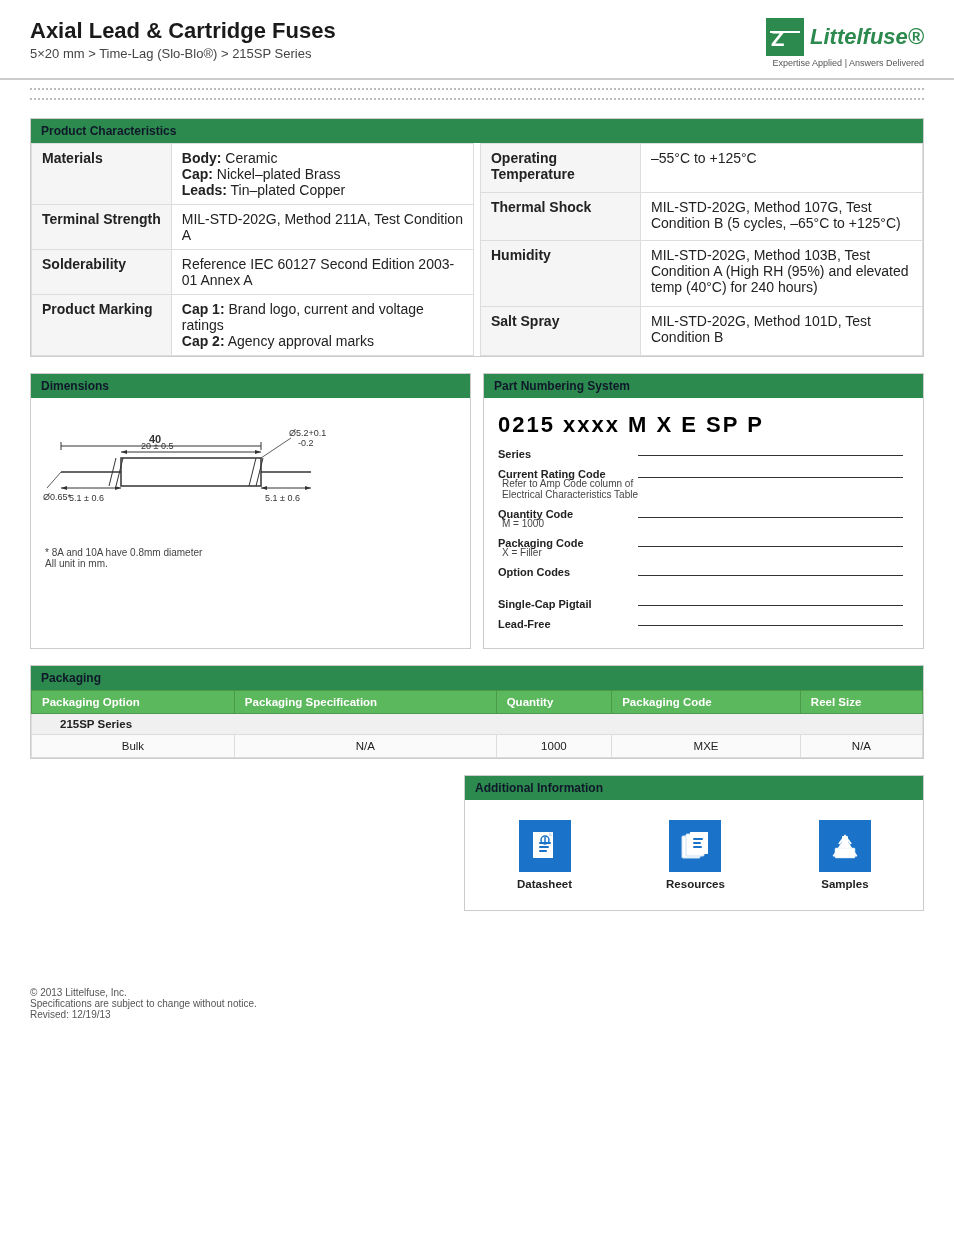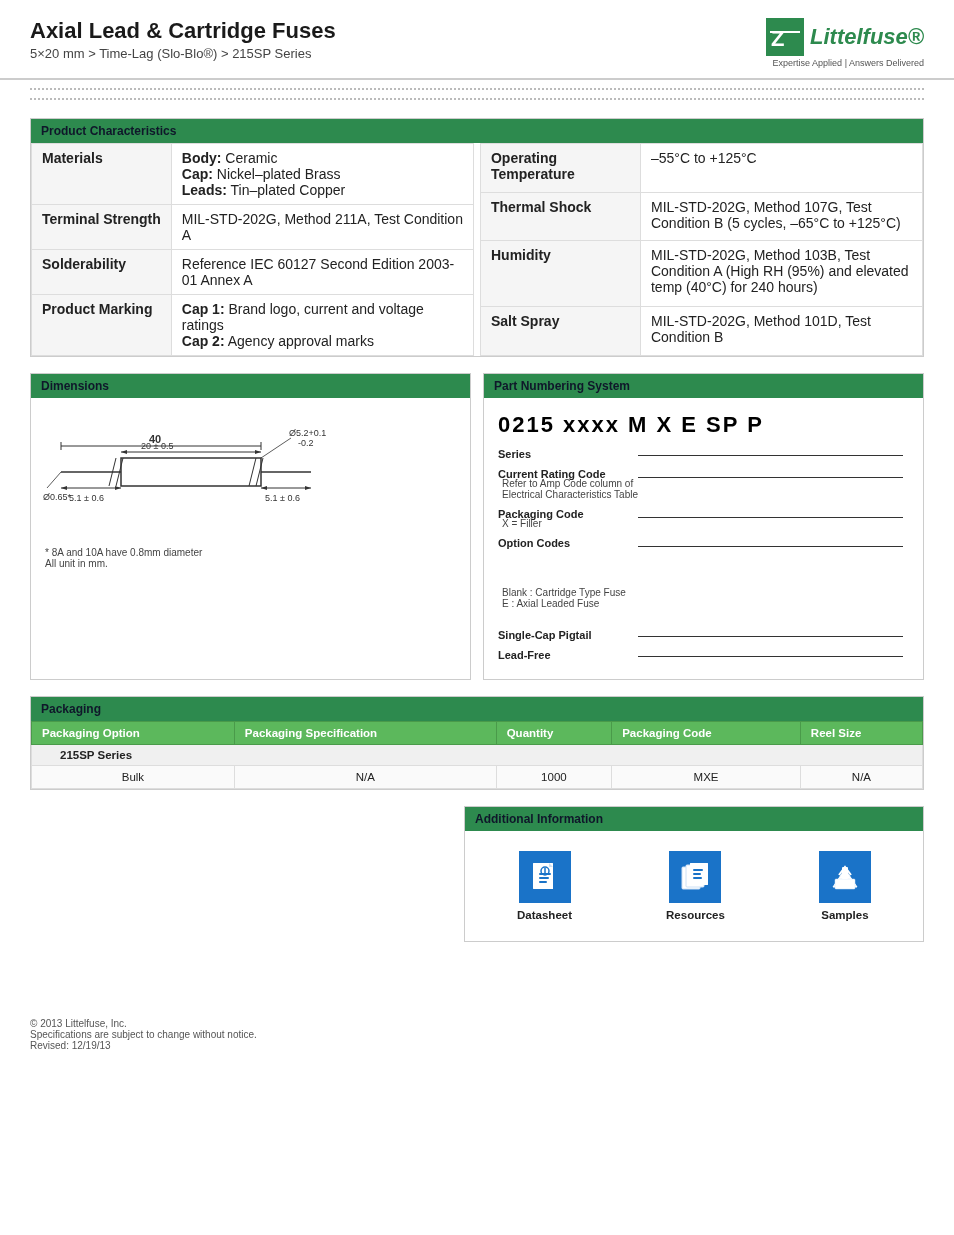--- a/index.html
+++ b/index.html
@@ -379,32 +379,37 @@
             <div style="display: flex; flex-direction: column; margin-bottom: 8px;">
               <div style="display: flex; align-items: center;">
                 <span style="font-weight: bold; font-size: 11px; min-width: 140px;">Current Rating Code</span>
                 <span style="display: inline-block; height: 1px; background: rgb(51, 51, 51); flex: 1 1 0%; margin-top: 7px; margin-right: 6px;"></span>
               </div>
               <div style="font-size: 10px; color: rgb(68, 68, 68); margin-top: -2px; margin-left: 4px; white-space: pre-line;">Refer to Amp Code column of
 Electrical Characteristics Table</div>
             </div>
             <div style="display: flex; flex-direction: column; margin-bottom: 8px;">
               <div style="display: flex; align-items: center;">
+                <span style="font-weight: bold; font-size: 11px; min-width: 140px;">Quantity Code</span>
+                <span style="display: inline-block; height: 1px; background: rgb(51, 51, 51); flex: 1 1 0%; margin-top: 7px; margin-right: 6px;"></span>
+              </div>
+              <div style="font-size: 10px; color: rgb(68, 68, 68); margin-top: -2px; margin-left: 4px; white-space: pre-line;">M = 1000</div>
+            </div>
+            <div style="display: flex; flex-direction: column; margin-bottom: 8px;">
+              <div style="display: flex; align-items: center;">
                 <span style="font-weight: bold; font-size: 11px; min-width: 140px;">Packaging Code</span>
                 <span style="display: inline-block; height: 1px; background: rgb(51, 51, 51); flex: 1 1 0%; margin-top: 7px; margin-right: 6px;"></span>
               </div>
               <div style="font-size: 10px; color: rgb(68, 68, 68); margin-top: -2px; margin-left: 4px; white-space: pre-line;">X = Filler</div>
             </div>
             <div style="display: flex; flex-direction: column; margin-bottom: 20px; gap: 40px;">
               <div style="display: flex; align-items: center;">
                 <span style="font-weight: bold; font-size: 11px; min-width: 140px;">Option Codes</span>
                 <span style="display: inline-block; height: 1px; background: rgb(51, 51, 51); flex: 1 1 0%; margin-top: 7px; margin-right: 6px;"></span>
               </div>
-              <div style="font-size: 10px; color: rgb(68, 68, 68); margin-top: -2px; margin-left: 4px; white-space: pre-line;">Blank : Cartridge Type Fuse
-E       : Axial Leaded Fuse</div>
             </div>
             <div style="display: flex; align-items: flex-start; margin-bottom: 8px; position: relative;">
               <span style="font-weight: bold; font-size: 11px; min-width: 140px;">Single-Cap Pigtail</span>
               <span style="display: inline-block; height: 1px; background: rgb(51, 51, 51); flex: 1 1 0%; margin-top: 7px; margin-right: 6px;"></span>
             </div>
             <div style="display: flex; align-items: flex-start; margin-bottom: 8px; position: relative;">
               <span style="font-weight: bold; font-size: 11px; min-width: 140px;">Lead-Free</span>
               <span style="display: inline-block; height: 1px; background: rgb(51, 51, 51); flex: 1 1 0%; margin-top: 7px; margin-right: 6px;"></span>
             </div>
           </div>

